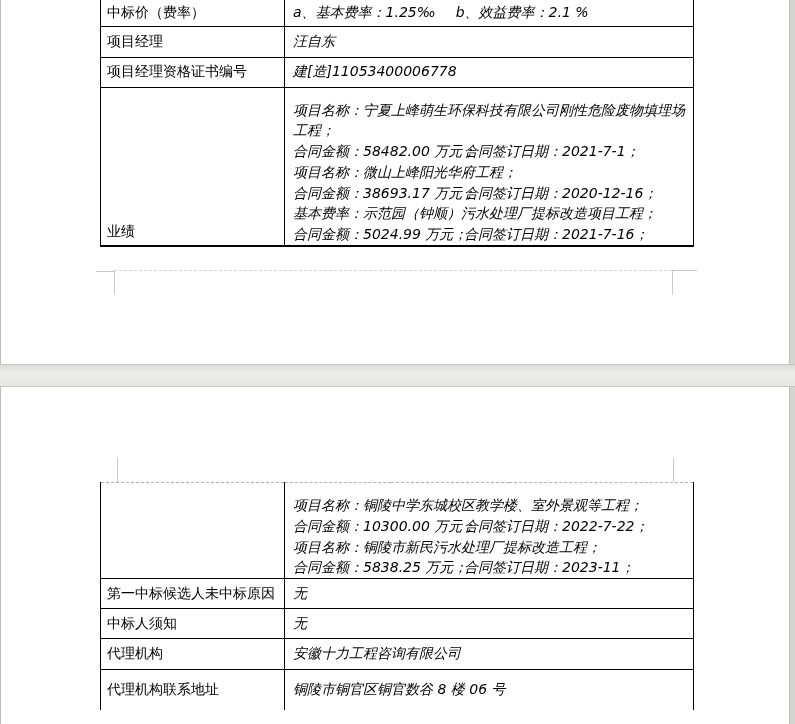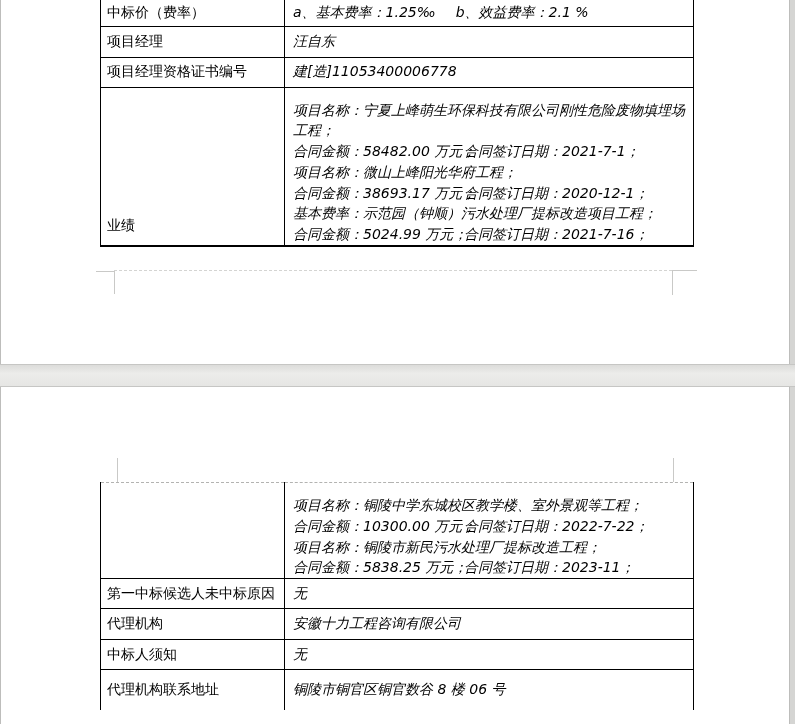--- a/index.html
+++ b/index.html
@@ -36,21 +36,21 @@
     padding:0;
     overflow:hidden;
     white-space:nowrap;
   }
   .t1 tr:first-child td{border-top:none;}
   .t1 tr:last-child td{border-bottom:2px solid #000;}
   .t2 tr:first-child td{border-top:1px dashed #b3b3b1;}
   .t2 tr:last-child td{border-bottom:none;}
   td.lbl{padding-left:6px;vertical-align:middle;}
   td.val{padding-left:8px;vertical-align:middle;font-style:italic;}
-  td.lbl-bottom{vertical-align:bottom;padding-bottom:10px;}
+  td.lbl-bottom{vertical-align:bottom;padding-bottom:4px;}
   td.perf{vertical-align:top;padding-top:12px;}
   .pline{height:20.8px;line-height:20.8px;white-space:nowrap;}
   .amt{display:inline-block;width:171px;}
   .fee-a{margin-right:20px;}
   
   .mark{position:absolute;background:#c9c9c7;}
   .bl-h{left:95px;top:271px;width:18px;height:1px;}
   .bl-v{left:113px;top:271px;width:1px;height:23px;}
   .br-h{left:671px;top:270px;width:25px;height:1px;}
   .br-v{left:671px;top:270px;width:1px;height:25px;}
@@ -84,21 +84,21 @@
         <td class="lbl">项目经理资格证书编号</td>
         <td class="val">建[造]11053400006778</td>
       </tr>
       <tr style="height:146px">
         <td class="lbl lbl-bottom">业绩</td>
         <td class="val perf">
           <div class="pline">项目名称：宁夏上峰萌生环保科技有限公司刚性危险废物填埋场</div>
           <div class="pline">工程；</div>
           <div class="pline"><span class="amt">合同金额：58482.00 万元；</span><span>合同签订日期：2021-7-1；</span></div>
           <div class="pline">项目名称：微山上峰阳光华府工程；</div>
-          <div class="pline"><span class="amt">合同金额：38693.17 万元；</span><span>合同签订日期：2020-12-1；</span></div>
+          <div class="pline"><span class="amt">合同金额：38693.17 万元；</span><span>合同签订日期：2020-12-16；</span></div>
           <div class="pline">基本费率：示范园（钟顺）污水处理厂提标改造项目工程；</div>
           <div class="pline"><span class="amt">合同金额：5024.99 万元；</span><span>合同签订日期：2021-7-16；</span></div>
         </td>
       </tr>
     </tbody>
       </table>
     <div class="p1-dash"></div>
     <div class="mark bl-h"></div>
     <div class="mark bl-v"></div>
     <div class="mark br-h"></div>
@@ -124,27 +124,27 @@
           <div class="pline">项目名称：铜陵中学东城校区教学楼、室外景观等工程；</div>
           <div class="pline"><span class="amt">合同金额：10300.00 万元；</span><span>合同签订日期：2022-7-22；</span></div>
           <div class="pline">项目名称：铜陵市新民污水处理厂提标改造工程；</div>
           <div class="pline"><span class="amt">合同金额：5838.25 万元；</span><span>合同签订日期：2023-11；</span></div>
         </td>
       </tr>
       <tr style="height:30px">
         <td class="lbl">第一中标候选人未中标原因</td>
         <td class="val" colspan="3">无</td>
       </tr>
+      <tr style="height:30px">
+        <td class="lbl">中标人须知</td>
+        <td class="val" colspan="3">无</td>
+      </tr>
       <tr style="height:31px">
         <td class="lbl">代理机构</td>
         <td class="val" colspan="3">安徽十力工程咨询有限公司</td>
-      </tr>
-      <tr style="height:30px">
-        <td class="lbl">中标人须知</td>
-        <td class="val" colspan="3">无</td>
       </tr>
       <tr style="height:40px">
         <td class="lbl">代理机构联系地址</td>
         <td class="val" colspan="3">铜陵市铜官区铜官数谷 8 楼 06 号</td>
       </tr>
     </tbody>
       </table>
   </div>
 
 </div>

